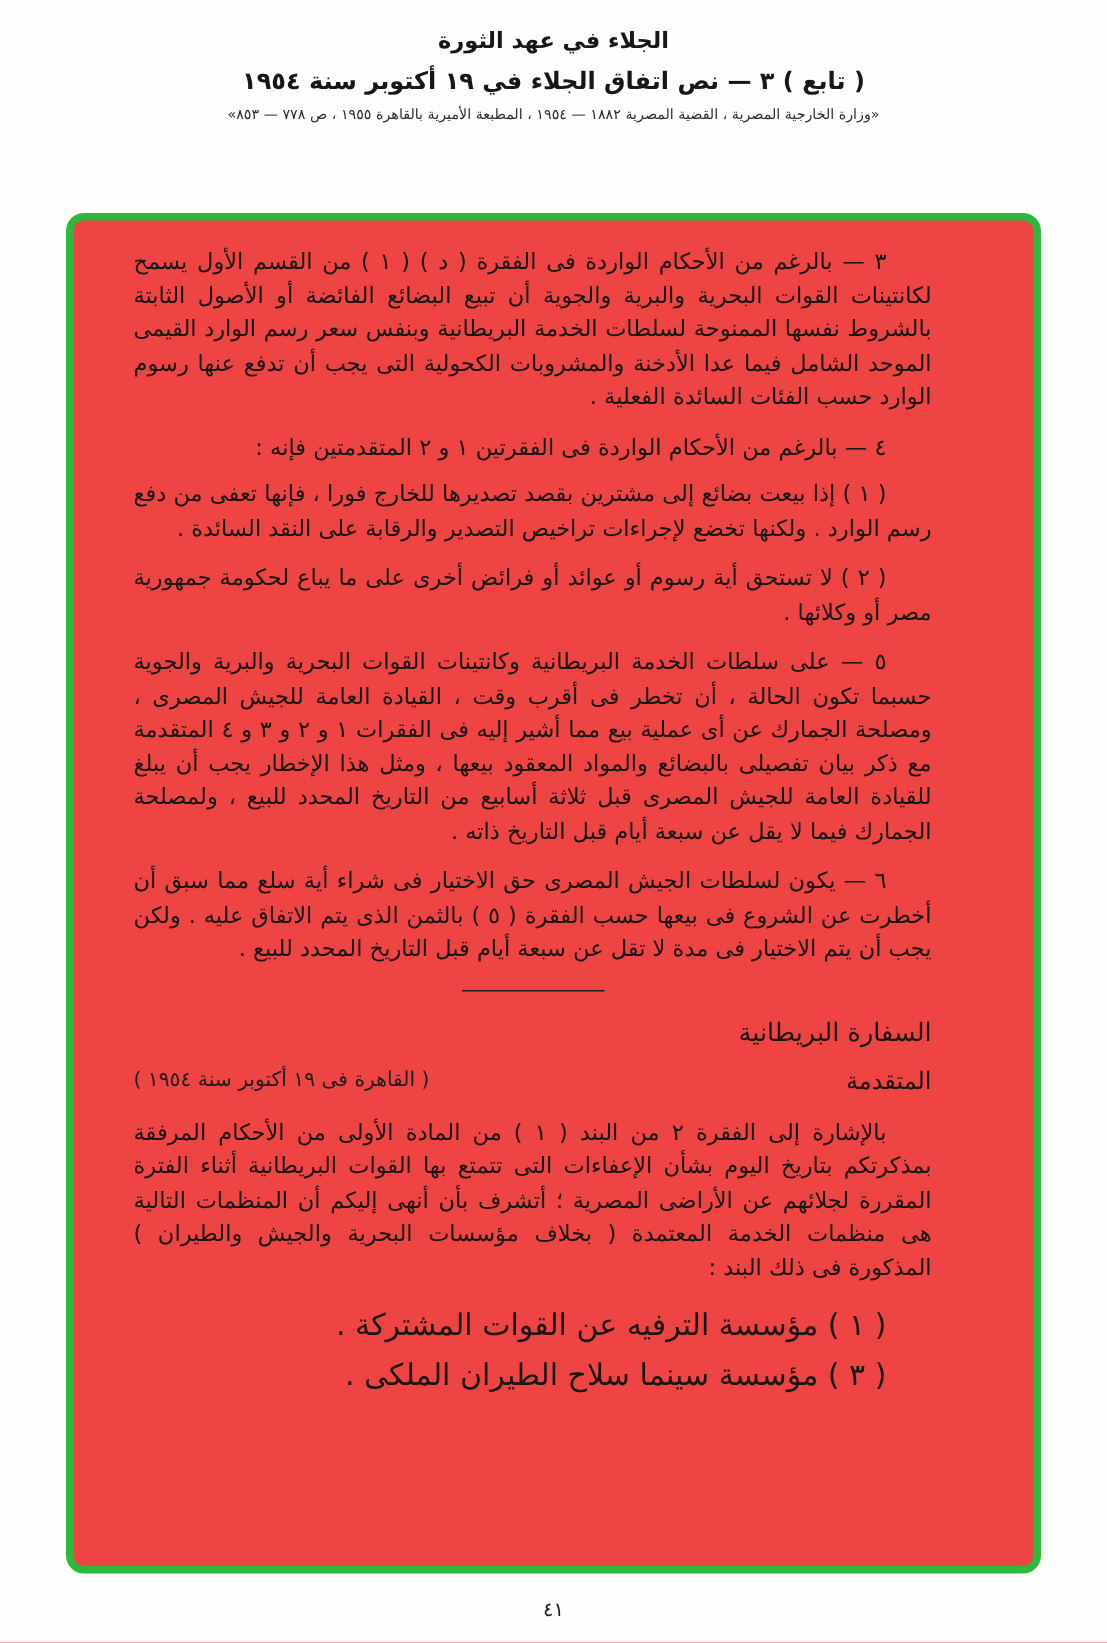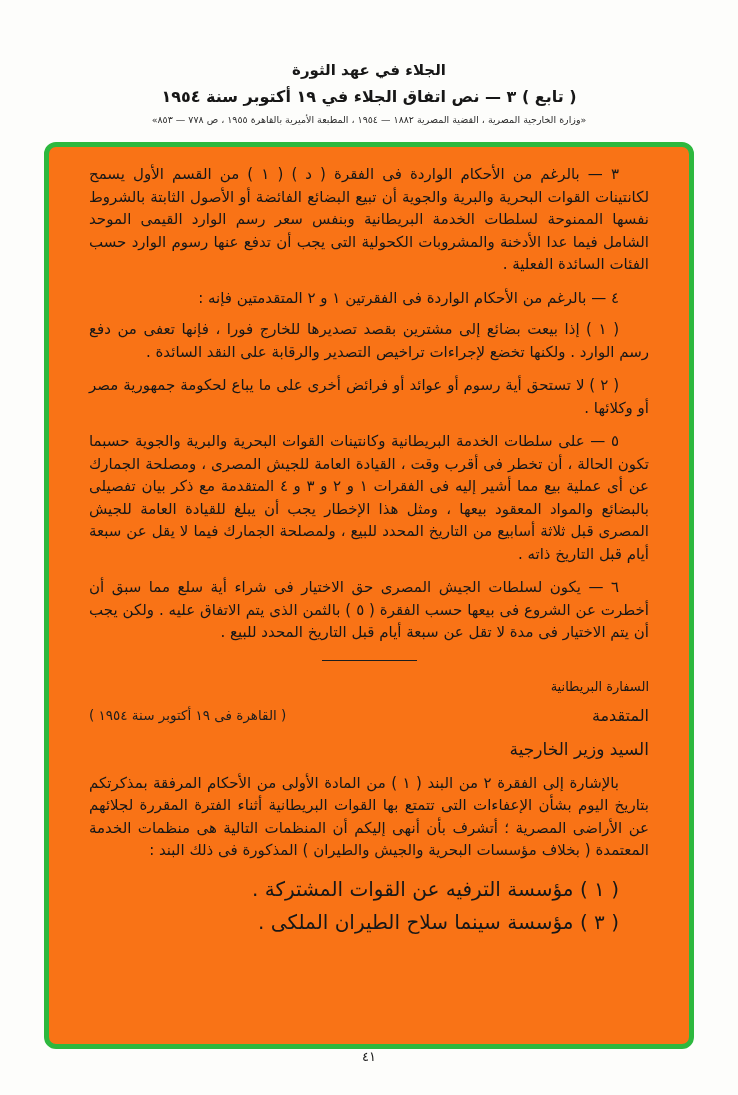--- a/index.html
+++ b/index.html
@@ -7,68 +7,68 @@
   body {
     width: 738px;
     height: 1095px;
     background: #fdfdfb;
     font-family: "DejaVu Sans", sans-serif;
     color: #171717;
     direction: rtl;
     position: relative;
     overflow: hidden;
   }
-  .header { text-align: center; padding-top: 61px; line-height: 1.3; }
+  .header { text-align: center; padding-top: 18px; line-height: 1.3; }
   .title { font-size: 15px; font-weight: bold; letter-spacing: .2px; }
   .subtitle { font-size: 16px; font-weight: bold; margin-top: 6px; }
   .source { font-size: 9.5px; margin-top: 7px; color: #2c2c2c; }
 
   .green-box {
     position: absolute;
     top: 142px; right: 44px; left: 44px; bottom: 46px;
     border: 5px solid #eab308;
     border-radius: 12px;
-    padding: 16px 40px 6px 40px;
+    padding: 16px 68px 6px 40px;
     overflow: hidden;
-    background: #f97316;
+    background: #ef4444;
   }
 
   .para {
     font-size: 15px;
     line-height: 1.5;
     text-align: justify;
     text-align-last: right;
     text-indent: 30px;
     margin: 0 0 11px 0;
   }
   .clause-head { margin-bottom: 9px; }
 
   .divider {
     width: 95px;
     border-top: 1.5px solid #1d1d1d;
     margin: 16px auto 18px auto;
   }
 
-  .embassy { font-size: 13px; text-align: right; margin-bottom: 12px; }
+  .embassy { font-size: 17px; text-align: right; margin-bottom: 12px; }
   .city-row {
     display: flex;
     justify-content: space-between;
     align-items: center;
     margin-bottom: 14px;
   }
   .city { font-size: 16px; }
   .date-note { font-size: 13.5px; color: #1d1d1d; }
   .salutation { font-size: 17px; text-align: right; margin-bottom: 13px; }
 
   .list { margin-top: 2px; }
   .list-item { font-size: 20px; line-height: 1.65; text-indent: 30px; text-align: right; }
 
   .footer {
     position: absolute;
-    bottom: 31px; left: 0; right: 0;
+    bottom: 14px; left: 0; right: 0;
     text-align: center;
     font-size: 13px;
     color: #1b1b1b;
   }
 </style>
 </head>
 <body>
 
 <header class="header">
   <div class="title">الجلاء في عهد الثورة</div>
@@ -84,21 +84,20 @@
   <p class="para">٥ — على سلطات الخدمة البريطانية وكانتينات القوات البحرية والبرية والجوية حسبما تكون الحالة ، أن تخطر فى أقرب وقت ، القيادة العامة للجيش المصرى ، ومصلحة الجمارك عن أى عملية بيع مما أشير إليه فى الفقرات ١ و ٢ و ٣ و ٤ المتقدمة مع ذكر بيان تفصيلى بالبضائع والمواد المعقود بيعها ، ومثل هذا الإخطار يجب أن يبلغ للقيادة العامة للجيش المصرى قبل ثلاثة أسابيع من التاريخ المحدد للبيع ، ولمصلحة الجمارك فيما لا يقل عن سبعة أيام قبل التاريخ ذاته .</p>
   <p class="para">٦ — يكون لسلطات الجيش المصرى حق الاختيار فى شراء أية سلع مما سبق أن أخطرت عن الشروع فى بيعها حسب الفقرة ( ٥ ) بالثمن الذى يتم الاتفاق عليه . ولكن يجب أن يتم الاختيار فى مدة لا تقل عن سبعة أيام قبل التاريخ المحدد للبيع .</p>
 
   <div class="divider"></div>
 
   <div class="embassy">السفارة البريطانية</div>
   <div class="city-row">
     <span class="city">المتقدمة</span>
     <span class="date-note">( القاهرة فى ١٩ أكتوبر سنة ١٩٥٤ )</span>
   </div>
-  <div class="salutation">السيد وزير الخارجية</div>
 
   <p class="para">بالإشارة إلى الفقرة ٢ من البند ( ١ ) من المادة الأولى من الأحكام المرفقة بمذكرتكم بتاريخ اليوم بشأن الإعفاءات التى تتمتع بها القوات البريطانية أثناء الفترة المقررة لجلائهم عن الأراضى المصرية ؛ أتشرف بأن أنهى إليكم أن المنظمات التالية هى منظمات الخدمة المعتمدة ( بخلاف مؤسسات البحرية والجيش والطيران ) المذكورة فى ذلك البند :</p>
 
   <div class="list">
     <div class="list-item">( ١ ) مؤسسة الترفيه عن القوات المشتركة .</div>
     <div class="list-item">( ٣ ) مؤسسة سينما سلاح الطيران الملكى .</div>
   </div>
 </section>
 
 <footer class="footer">

